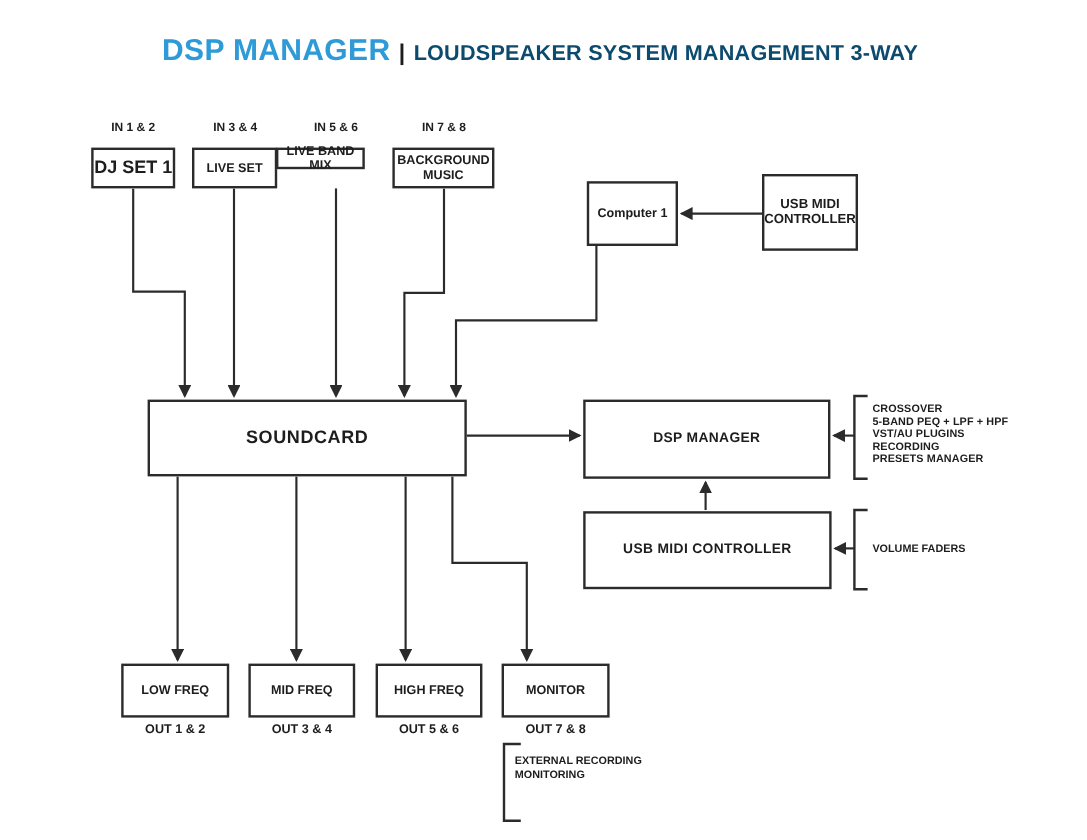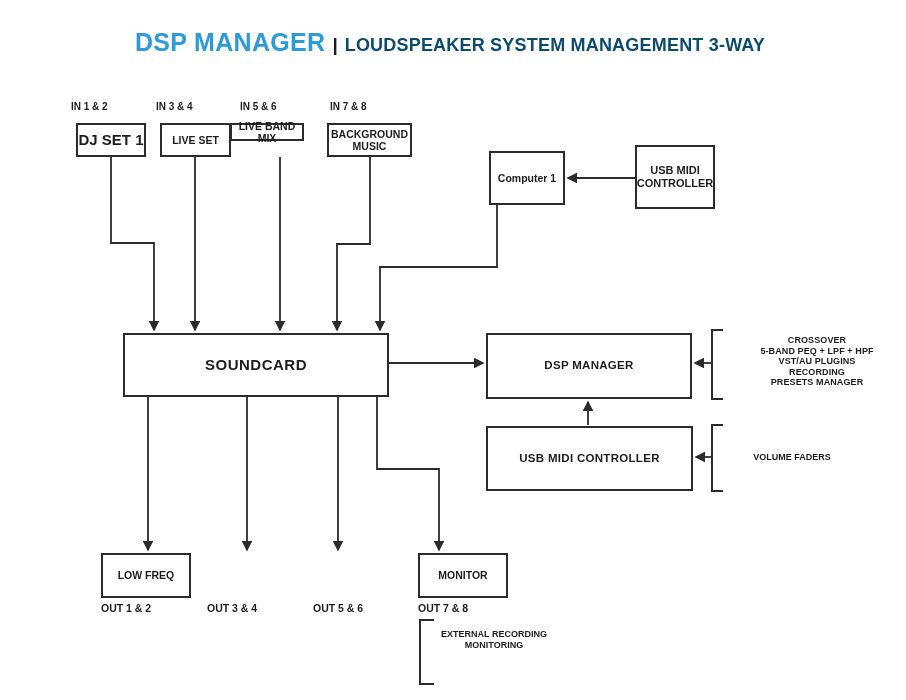--- a/index.html
+++ b/index.html
@@ -7,25 +7,25 @@
     position:relative;width:906px;height:700px;background:#ffffff;overflow:hidden;
     font-family:Liberation Sans, sans-serif;color:#1d1d1d;
   }
   #wires{position:absolute;left:0;top:0;z-index:0;}
   .box{
     position:absolute;z-index:2;background:#ffffff;border:2px solid #2b2b2b;
     display:flex;align-items:center;justify-content:center;text-align:center;
     font-weight:bold;color:#1d1d1d;box-sizing:border-box;line-height:1.15;
   }
   .lbl{
-    position:absolute;z-index:2;font-weight:bold;text-align:left;color:#1d1d1d;
+    position:absolute;z-index:2;font-weight:bold;text-align:center;color:#1d1d1d;
     white-space:nowrap;
   }
   .note{
-    position:absolute;z-index:2;font-weight:bold;color:#1d1d1d;text-align:center;
+    position:absolute;z-index:2;font-weight:bold;color:#1d1d1d;text-align:left;
   }
   .note span{display:block;}
   .title{
     position:absolute;left:135px;top:28px;display:flex;align-items:baseline;gap:7px;
     font-weight:bold;white-space:nowrap;z-index:2;
   }
   .title .brand{font-size:25px;letter-spacing:0.3px;}
   .title .sep{font-size:19px;color:#1d1d1d;}
   .title .rest{font-size:18px;color:#0c4a6e;letter-spacing:0.2px;}
 </style>
@@ -91,20 +91,22 @@
     <span>CROSSOVER</span>
     <span>5-BAND PEQ + LPF + HPF</span>
     <span>VST/AU PLUGINS</span>
     <span>RECORDING</span>
     <span>PRESETS MANAGER</span>
   </div>
 
   <div class="note" style="left:727px;top:452px;width:130px;font-size:9px">VOLUME FADERS</div>
 
   <div class="box" style="left:101px;top:553px;width:90px;height:45px;font-size:10.5px">LOW FREQ</div>
+  <div class="box" style="left:207px;top:553px;width:89px;height:45px;font-size:10.5px">MID FREQ</div>
+  <div class="box" style="left:313px;top:553px;width:89px;height:45px;font-size:10.5px">HIGH FREQ</div>
   <div class="box" style="left:418px;top:553px;width:90px;height:45px;font-size:10.5px">MONITOR</div>
 
   <div class="lbl" style="left:101px;top:602px;width:90px;font-size:10.5px">OUT 1 &amp; 2</div>
   <div class="lbl" style="left:207px;top:602px;width:89px;font-size:10.5px">OUT 3 &amp; 4</div>
   <div class="lbl" style="left:313px;top:602px;width:89px;font-size:10.5px">OUT 5 &amp; 6</div>
   <div class="lbl" style="left:418px;top:602px;width:90px;font-size:10.5px">OUT 7 &amp; 8</div>
 
   <div class="note" style="left:429px;top:629px;width:130px;font-size:9px;line-height:11px">
     <span>EXTERNAL RECORDING</span>
     <span>MONITORING</span>

